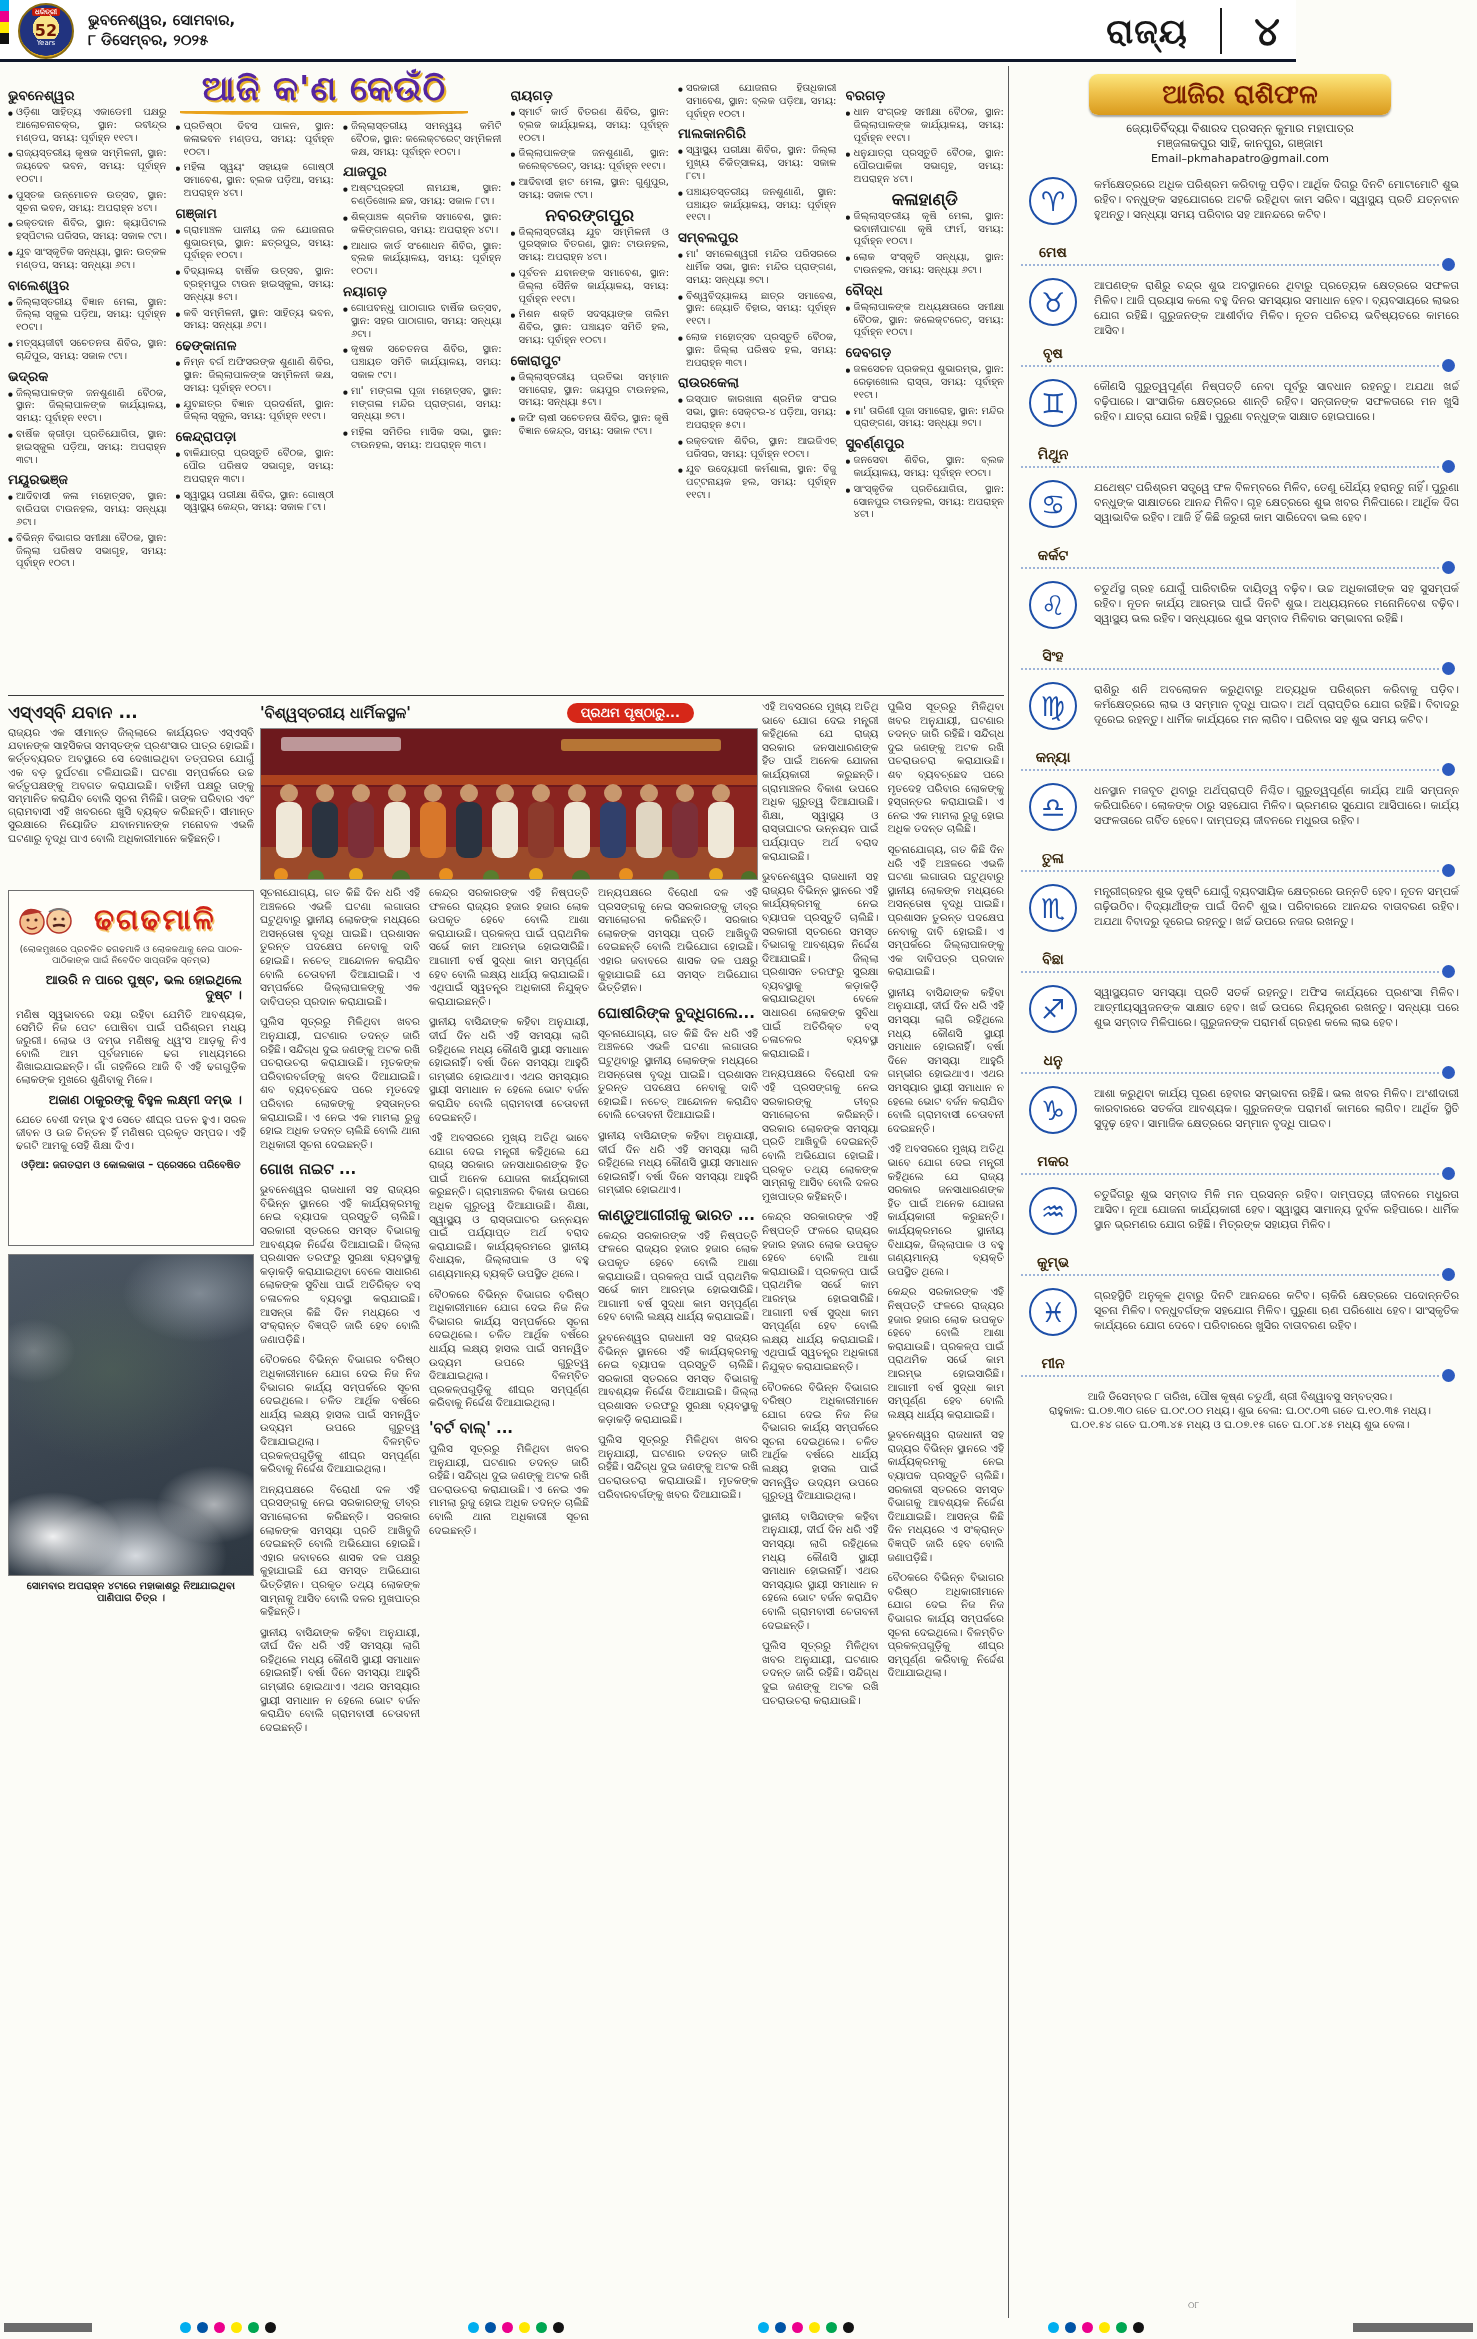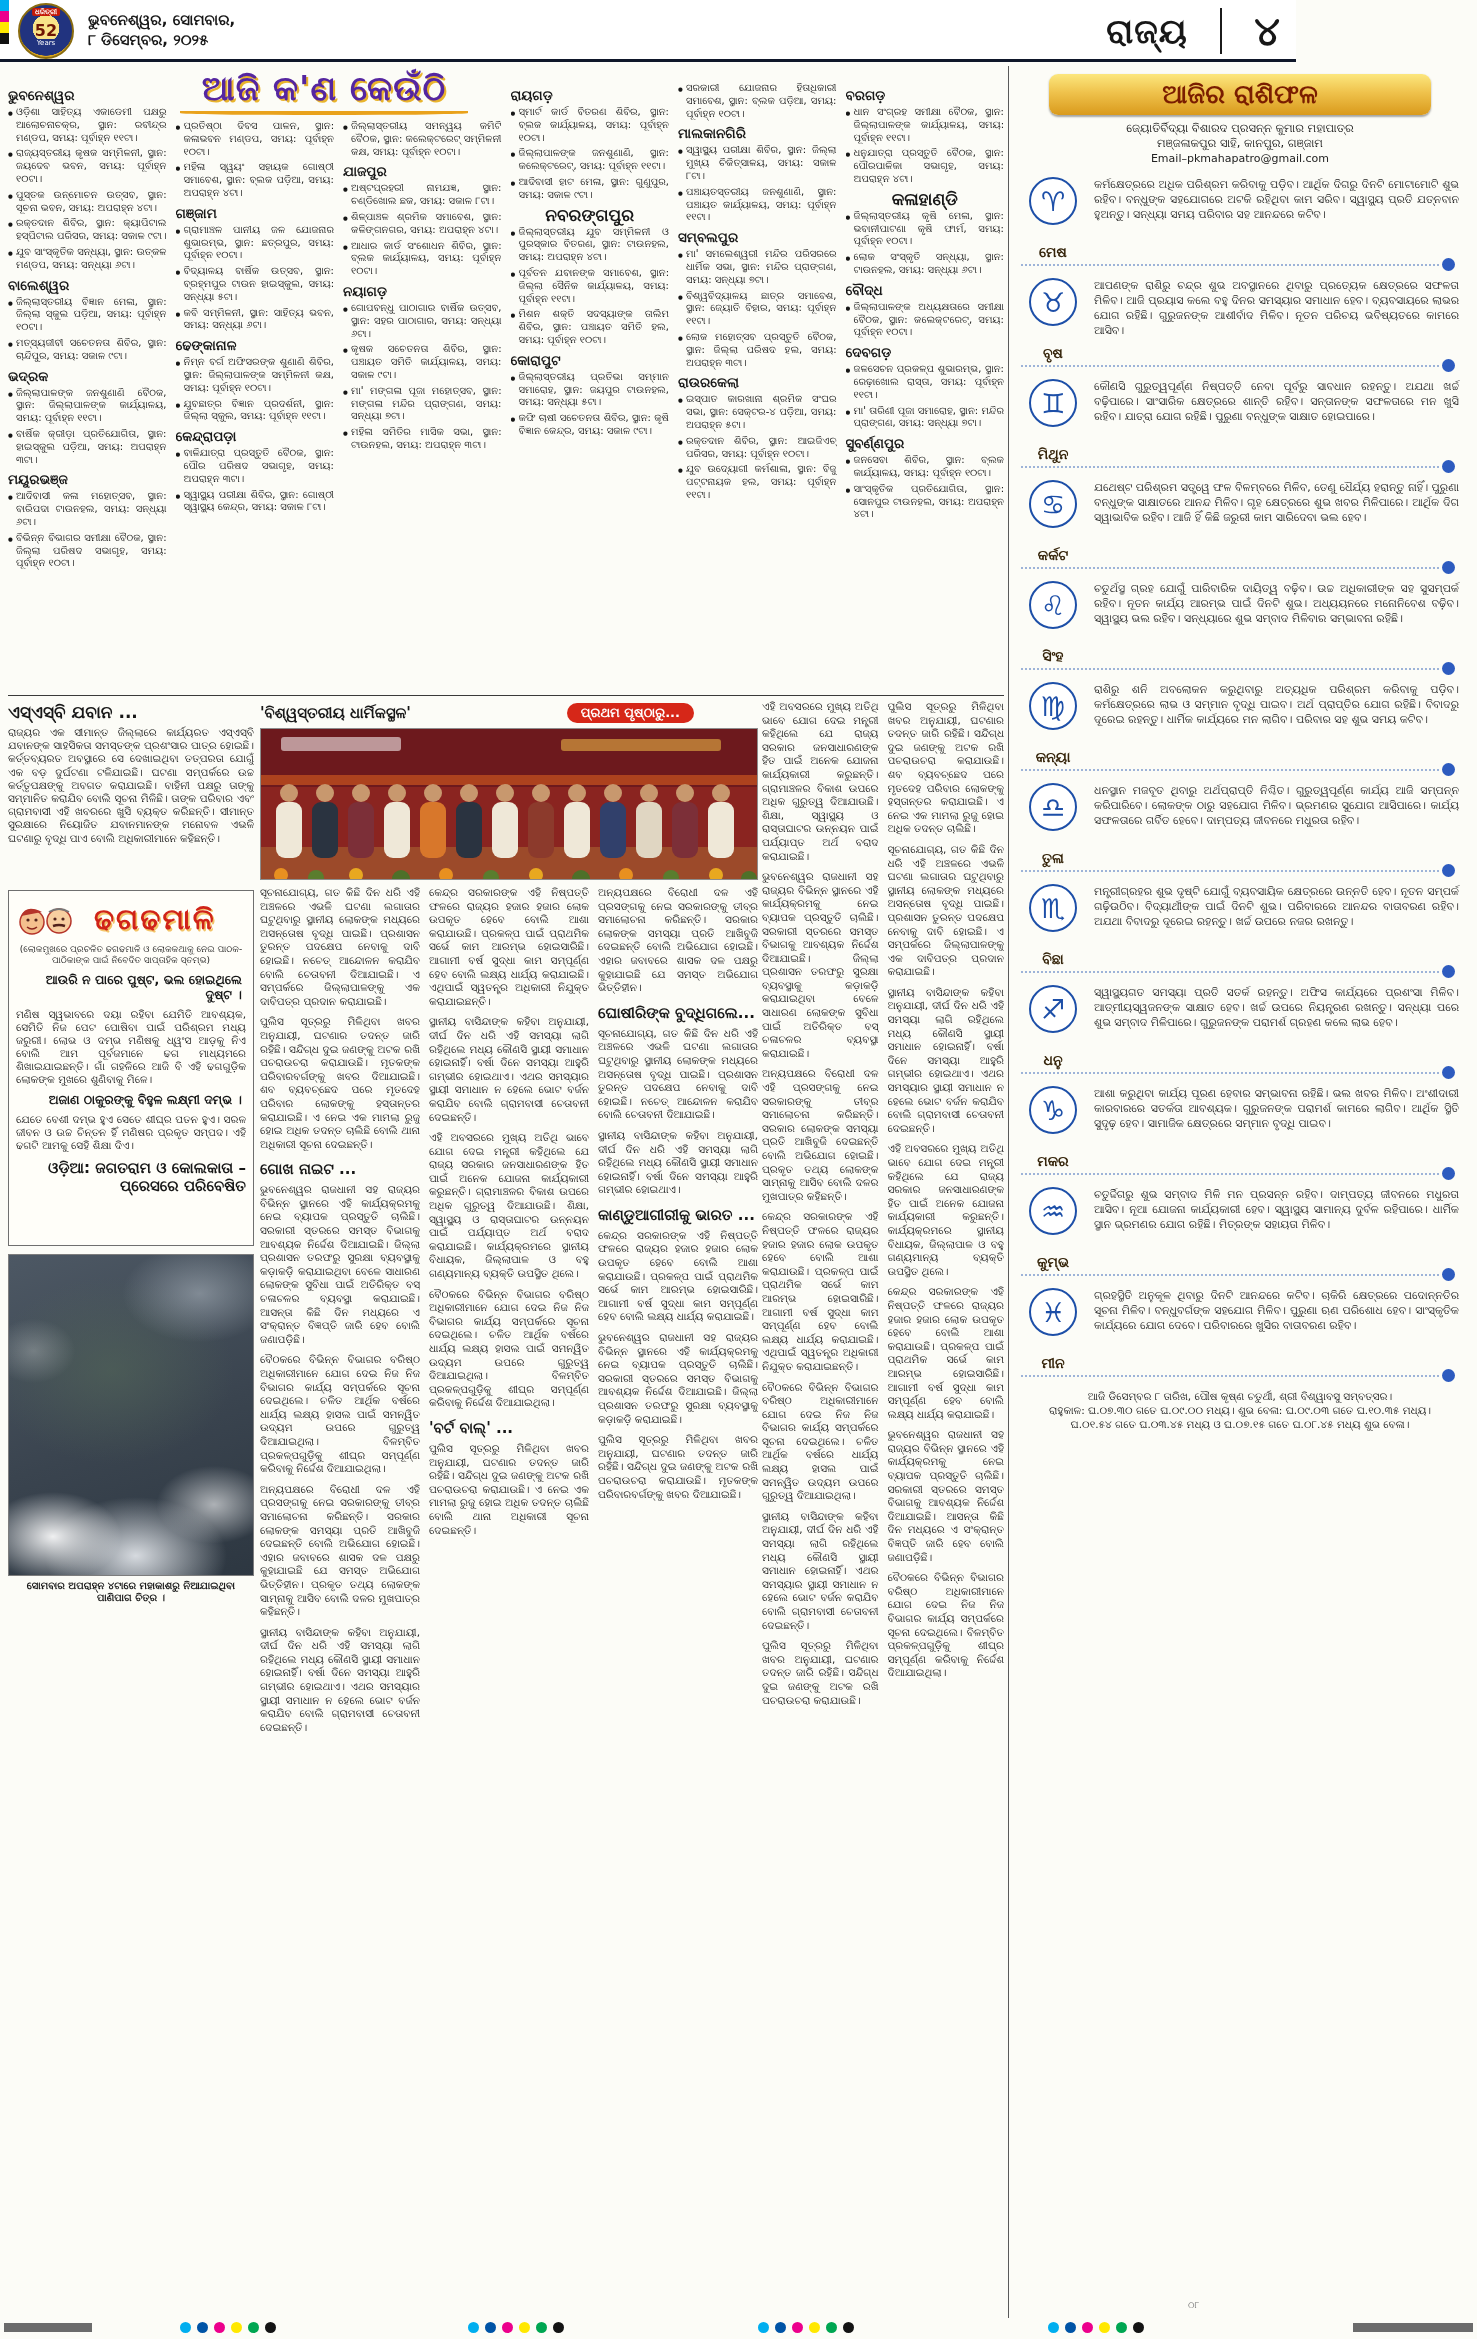--- a/index.html
+++ b/index.html
@@ -36,21 +36,21 @@
 .lblock{margin-bottom:4px}
 .lhead{font-size:13.5px;font-weight:bold;margin:5px 0 3px;line-height:16px}
 .lblock[data-size="big"] .lhead{font-size:17px;text-align:center}
 .lhead:empty{display:none}
 .litem{font-size:10px;line-height:12.8px;text-align:justify;margin-bottom:3px;position:relative;padding-left:8px}
 .litem::before{content:"\25CF";position:absolute;left:0;top:1px;font-size:5.5px}
 
 
 .horoscope{position:absolute;left:1008px;top:66px;width:461px;height:2252px;border-left:1.5px solid #5a5a5a;
  padding:6px 10px 0 12px;overflow:hidden}
-.h-titlebox{width:382px;margin:2px auto 6px;background:linear-gradient(180deg,#fce77e,#efc24c 45%,#d99a1c);
+.h-titlebox{width:302px;margin:2px auto 6px;background:linear-gradient(180deg,#fce77e,#efc24c 45%,#d99a1c);
  border-radius:9px;padding:5px 0;text-align:center;font-size:26px;font-weight:bold;color:#7a1d00;
  box-shadow:0 1.5px 2px rgba(0,0,0,.35)}
 .h-intro{text-align:center;font-size:11.5px;line-height:15px}
 .h-email{text-align:center;font-size:11px;color:#222;margin:1px 0 2px}
 .sign{padding:10px 0 2px}
 .sign-left{float:left;width:64px;text-align:center;margin-right:9px}
 .sign-icon{width:48px;height:48px;margin:0 auto;border:2.5px solid #1d4fa8;border-radius:50%;background:#fff;
  display:flex;align-items:center;justify-content:center;font-size:27px;color:#1d4fa8}
 .sign-name{font-size:14px;font-weight:bold;color:#35240a;margin-top:19px}
 .sign-text{font-size:11px;line-height:15px;text-align:justify;color:#1d1d1d}
@@ -76,21 +76,21 @@
 .t-h{font-size:15px;font-weight:bold;margin:9px 0 5px;line-height:18px}
 .t-h:empty,.t-p:empty{display:none}
 
 
 .cartoon{position:absolute;left:8px;top:890px;width:246px;height:356px;border:1px solid #6f6f6f;padding:7px 7px 5px;overflow:hidden;background:#fffef9}
 .cartoon-head{display:flex;align-items:center;gap:20px}
 .cartoon-title{font-size:29px;font-weight:bold;color:#d02318;letter-spacing:2px;text-shadow:1.5px 1.5px 0 #f3c468}
 .cartoon-sub{font-size:9px;line-height:11px;text-align:center;margin:4px 0 5px;color:#222}
 .couplet{font-size:12.5px;font-weight:bold;text-align:right;margin:6px 4px;line-height:15px}
 .cartoon .body{font-size:10.5px;line-height:13px;text-align:justify}
-.cartoon-footer{font-size:15px;font-weight:bold;text-align:right;margin-top:7px}
+.cartoon-footer{font-size:10px;font-weight:bold;text-align:center;margin-top:7px}
 
 
 .weather{position:absolute;left:8px;top:1254px;width:246px;height:322px;border:1px solid #7d7d7d;overflow:hidden;
  background:
  radial-gradient(95px 62px at 18% 88%, rgba(255,255,255,.92), rgba(255,255,255,0) 72%),
  radial-gradient(130px 84px at 52% 94%, rgba(243,246,250,.85), rgba(255,255,255,0) 70%),
  radial-gradient(80px 54px at 84% 78%, rgba(255,255,255,.6), rgba(255,255,255,0) 72%),
  radial-gradient(110px 70px at 78% 12%, rgba(219,228,236,.4), rgba(255,255,255,0) 70%),
  radial-gradient(60px 46px at 10% 30%, rgba(255,255,255,.25), rgba(255,255,255,0) 70%),
  radial-gradient(170px 130px at 42% 36%, rgba(84,104,88,.55), rgba(0,0,0,0) 72%),

